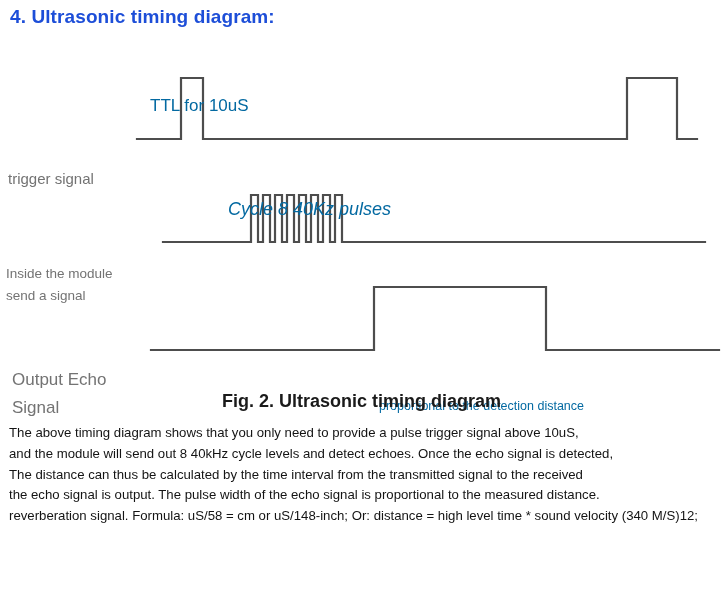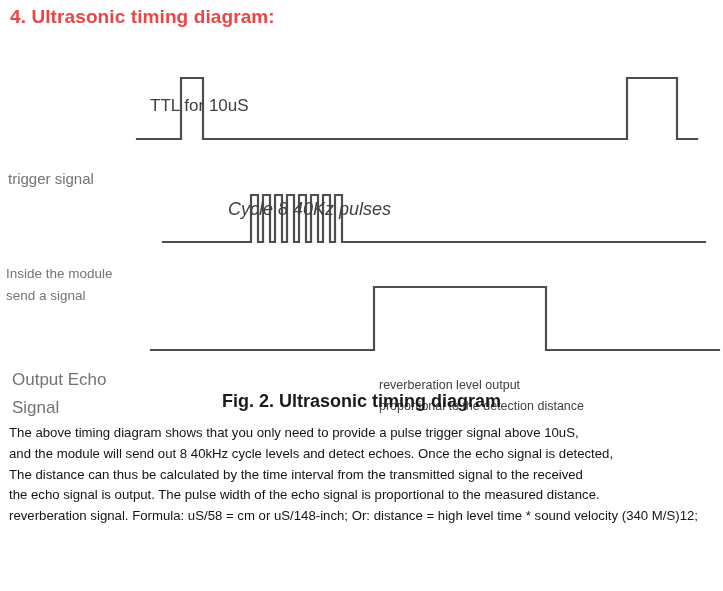--- a/index.html
+++ b/index.html
@@ -20,21 +20,21 @@
     width: 723px;
     height: 591px;
   }
   #section-title {
     position: absolute;
     left: 10px;
     top: 6px;
     font-size: 19px;
     font-weight: 600;
     letter-spacing: 0.1px;
-    color: #ef4444;
+    color: #1d4ed8;
   }
 
   
   #timing-diagram {
     position: absolute;
     left: 0;
     top: 42px;
     width: 723px;
     height: 340px;
   }
@@ -50,21 +50,21 @@
     white-space: nowrap;
   }
   .wave-label.small {
     font-size: 13.5px;
     font-weight: 500;
   }
   .annot {
     position: absolute;
     font-size: 15.5px;
     font-weight: 500;
-    color: #404040;
+    color: #0369a1;
     white-space: nowrap;
   }
   .annot.tiny {
     font-size: 12.5px;
     font-weight: 500;
   }
 
   #trigger-signal-label { left: 8px;  top: 128px; }
   #inside-module-label-1 { left: 6px; top: 224px; }
   #inside-module-label-2 { left: 6px; top: 246px; text-align: center; }
@@ -117,21 +117,20 @@
         </g>
       <g id="echo-trace" fill="none" stroke="#4d4d4d" stroke-width="2.2" stroke-linecap="square" stroke-linejoin="miter">
           <path d="M 151 308 L 374 308 L 374 245 L 546 245 L 546 308 L 719 308"></path>
         </g>
     </svg>
 
     <div class="annot" id="ttl-annotation">TTL for 10uS</div>
 
     <div class="annot" id="cycle-annotation">Cycle 8 40Kz pulses</div>
 
-    <div class="annot tiny" id="reverb-annotation-1">reverberation level output</div>
 
     <div class="annot tiny" id="reverb-annotation-2">proportional to the detection distance</div>
 
     <div class="wave-label" id="trigger-signal-label">trigger signal</div>
 
     <div class="wave-label small" id="inside-module-label-1">Inside the module</div>
 
     <div class="wave-label small" id="inside-module-label-2">send a signal</div>
 
     <div class="wave-label" id="output-echo-label-1">Output Echo</div>

